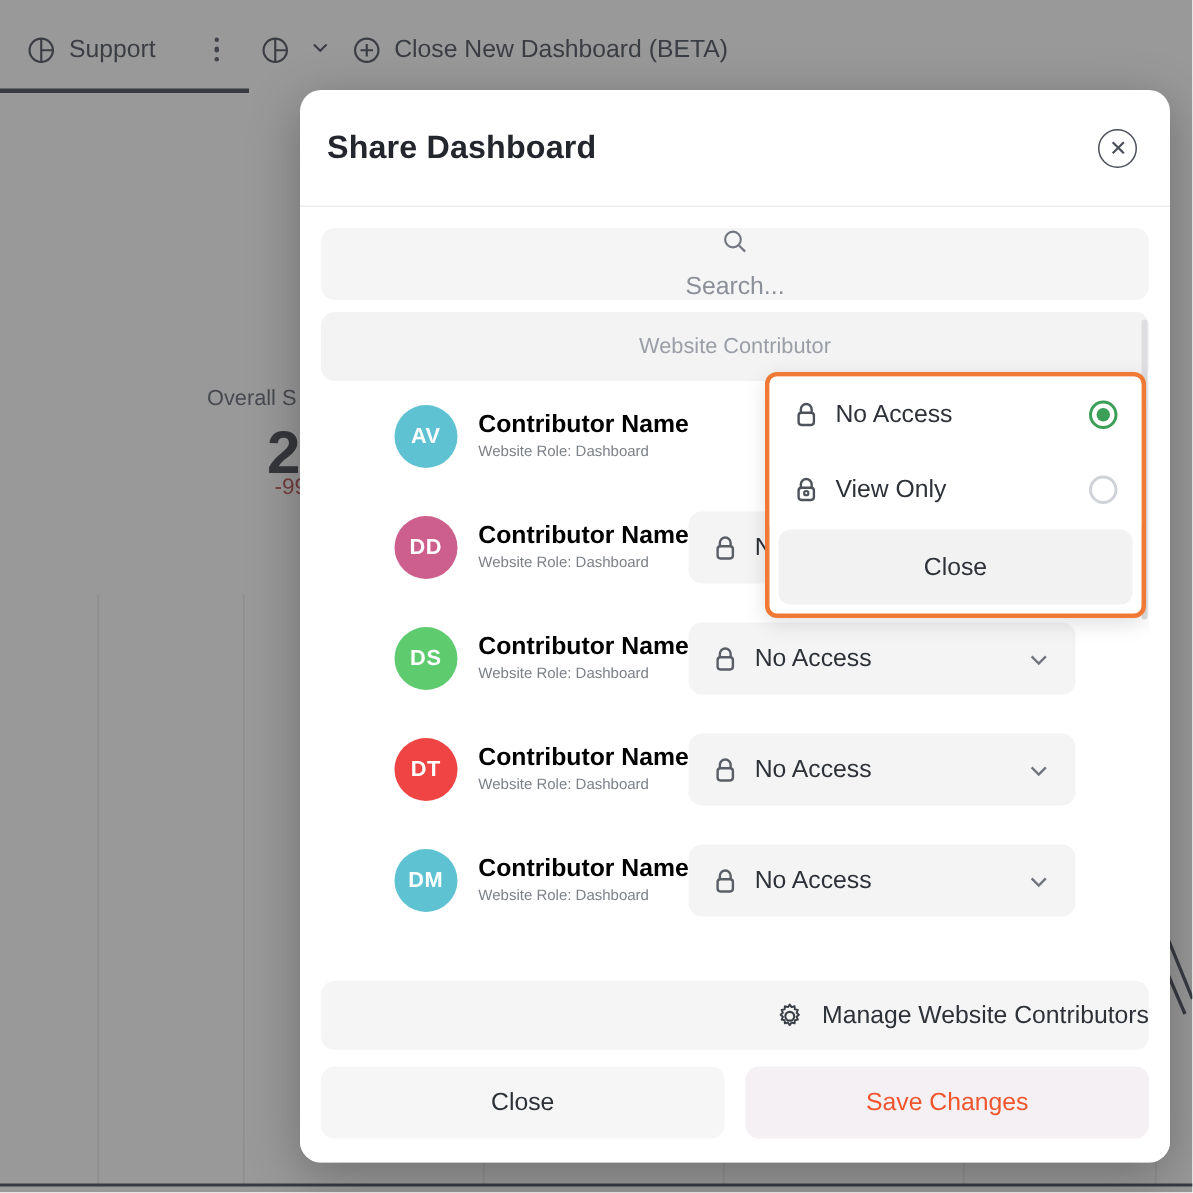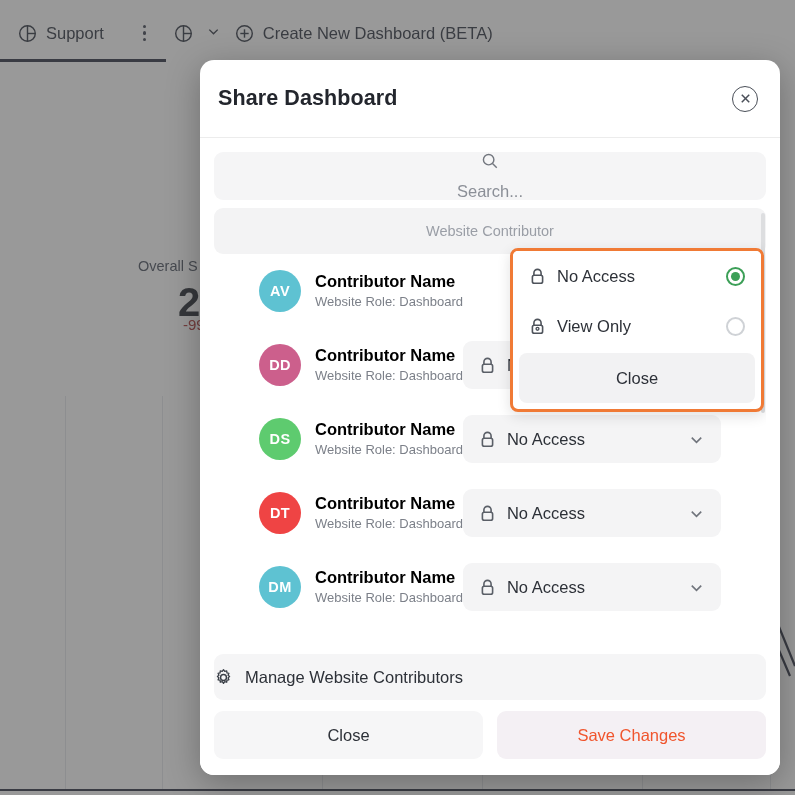--- a/index.html
+++ b/index.html
@@ -101,21 +101,21 @@
     height:74px;display:flex;align-items:center;justify-content:center;
   }
   .person-left{display:flex;align-items:center;gap:14px;}
   .avatar{
     width:42px;height:42px;border-radius:50%;
     display:flex;align-items:center;justify-content:center;
     color:#fff;font-size:14.5px;font-weight:600;letter-spacing:.4px;
     flex:0 0 auto;
   }
   .p-name{font-size:16.5px;font-weight:700;color:#000000;line-height:1.25;}
-  .p-role{font-size:13px;color:#7c8089;line-height:1.4;margin-top:2px;}
+  .p-role{font-size:10px;color:#7c8089;line-height:1.4;margin-top:2px;}
 
   .access-pill{
     width:258px;height:48px;background:#f4f4f5;border-radius:9px;
     display:flex;align-items:center;padding:0 16px;box-sizing:border-box;gap:11px;
     cursor:pointer;
   }
   .access-pill .lbl{font-size:16.5px;color:#2d3138;flex:1;}
 
   .scrollbar{
     position:absolute;right:1px;top:5px;width:4.5px;height:420px;
@@ -150,21 +150,21 @@
     display:flex;align-items:center;justify-content:center;
     font-size:16.5px;color:#2d3138;cursor:pointer;
   }
 
   .modal-footer{
     position:absolute;left:0;bottom:0;width:580px;
     padding:10px 14px 16px 14px;box-sizing:border-box;background:#fff;
   }
   .manage-btn{
     height:46px;background:#f5f5f6;border-radius:9px;
-    display:flex;align-items:center;justify-content:flex-start;gap:12px;
+    display:flex;align-items:center;justify-content:flex-end;gap:12px;
     font-size:16.5px;color:#2d3138;cursor:pointer;margin-bottom:11px;
   }
   .footer-actions{display:flex;gap:14px;}
   .btn{
     flex:1;height:48px;border-radius:9px;display:flex;align-items:center;justify-content:center;
     font-size:16.5px;cursor:pointer;
   }
   .btn-close{background:#f6f6f7;color:#2d3138;}
   .btn-save{background:#f4f0f4;color:#f0552d;}
 
@@ -215,21 +215,21 @@
     <div class="nav-gap"></div>
 
     <div class="nav-item">
       <span>
         <svg width="19" height="19" viewBox="0 0 20 20">
           <circle cx="10" cy="10" r="8.2" fill="none" stroke="#2e3440" stroke-width="1.5"></circle>
           <line x1="10" y1="5.6" x2="10" y2="14.4" stroke="#2e3440" stroke-width="1.5"></line>
           <line x1="5.6" y1="10" x2="14.4" y2="10" stroke="#2e3440" stroke-width="1.5"></line>
         </svg>
       </span>
-      <span>Create New Dashboard (BETA)</span>
+      <span>Close New Dashboard (BETA)</span>
     </div>
   </div>
 
   <div class="bg-chart-area">
     <div class="stat-label">Overall S</div>
     <div class="stat-value">20</div>
     <div class="stat-delta">-99.</div>
     <div class="stat-right">Re</div>
 
     <div class="grid-v" style="left:65px;"></div>

